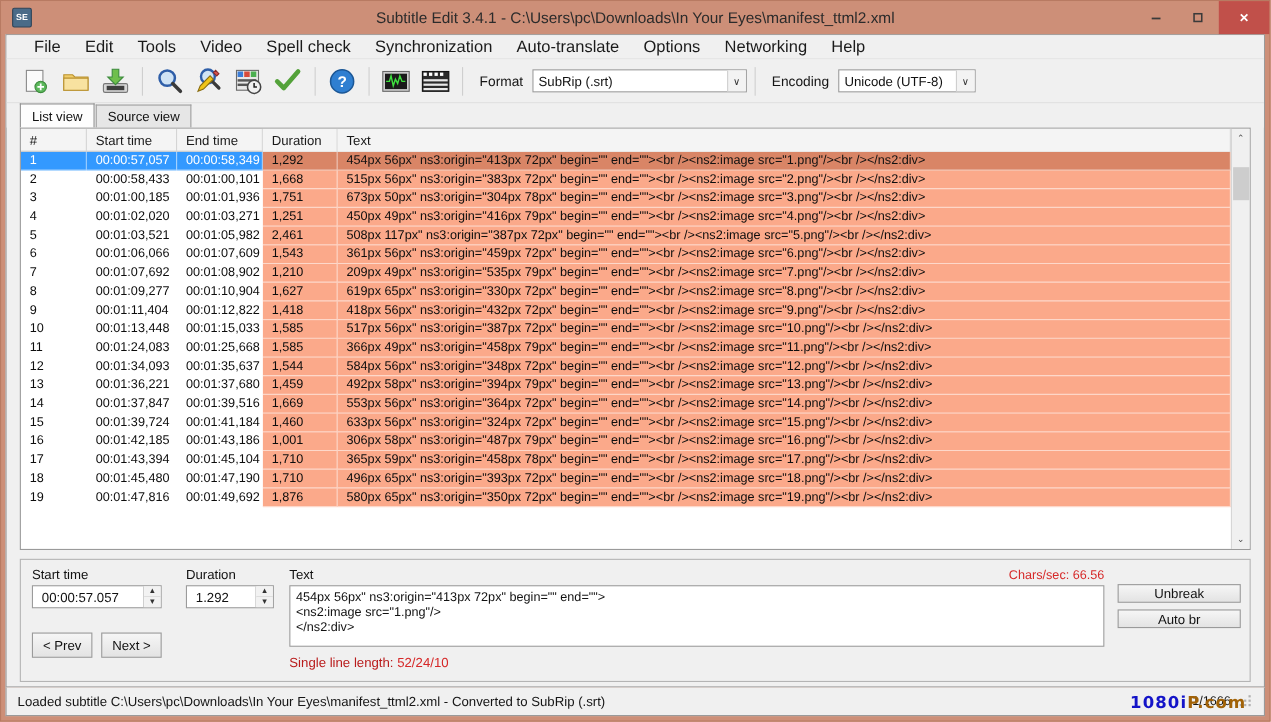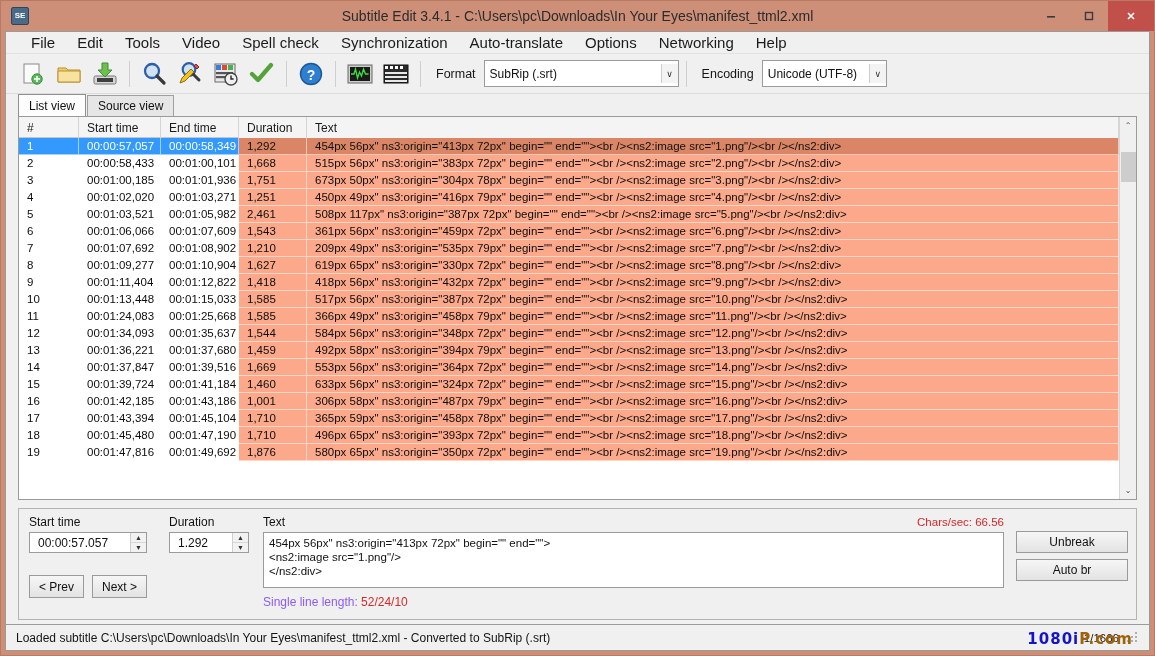--- a/index.html
+++ b/index.html
@@ -69,21 +69,21 @@
     padding-left:10px; gap:2px;
     border-bottom:1px solid #dcdcdc;
   }
   .tb-btn {
     width:34px; height:34px;
     display:flex; align-items:center; justify-content:center;
   }
   .tb-sep { width:1px; height:26px; background:#cfcfcf; margin:0 5px; }
   .tb-label { font-size:12.5px; color:#151515; margin:0 6px 0 8px; }
   .combo {
-    height:27px; border:1px solid #9b9b9b; background:#fff;
+    height:21px; border:1px solid #9b9b9b; background:#fff;
     display:flex; align-items:center;
     font-size:12px; color:#111;
     padding:0 0 0 5px;
     position:relative;
   }
   .combo .cval { flex:1 1 auto; white-space:nowrap; overflow:hidden; }
   .combo .carrow {
     width:17px; height:19px; flex:0 0 17px;
     display:flex; align-items:center; justify-content:center;
     color:#333; font-size:9px;
@@ -222,21 +222,21 @@
     padding:3px 5px; overflow:hidden; white-space:pre;
   }
   .linelen { margin-top:7px; font-size:12px; color:#111; }
   .linelen span { color:#d62828; }
   .col-btns {
     flex:0 0 112px; width:112px;
     margin-left:12px;
     display:flex; flex-direction:column; gap:6px;
     padding-top:16px;
   }
-  .col-btns .btn { width:112px; height:22px; }
+  .col-btns .btn { width:112px; height:17px; }
   
   .statusbar {
     flex:0 0 26px; height:26px;
     margin:0 4px 4px 4px;
     background:#f0f0f0;
     border:1px solid #9a9a9a;
     border-top:none;
     display:flex; align-items:center;
     padding:0 10px 0 10px;
     font-size:12px; color:#151515;
@@ -587,21 +587,21 @@
 
       <div class="col-text">
         <div class="text-head">
           <div class="fld-label">Text</div>
           <div class="charsec">Chars/sec: 66.56</div>
         </div>
         <div class="textbox">454px 56px" ns3:origin="413px 72px" begin="" end=""&gt;
 &lt;ns2:image src="1.png"/&gt;
 &lt;/ns2:div&gt;</div>
         <div class="linelen">
-          <span style="color:#8b5cf6">Single line length:</span>
+          <span style="color:#b91c1c">Single line length:</span>
           <span>52/24/10</span>
         </div>
       </div>
 
       <div class="col-btns">
         <div class="btn">Unbreak</div>
         <div class="btn">Auto br</div>
       </div>
     </div>
 

